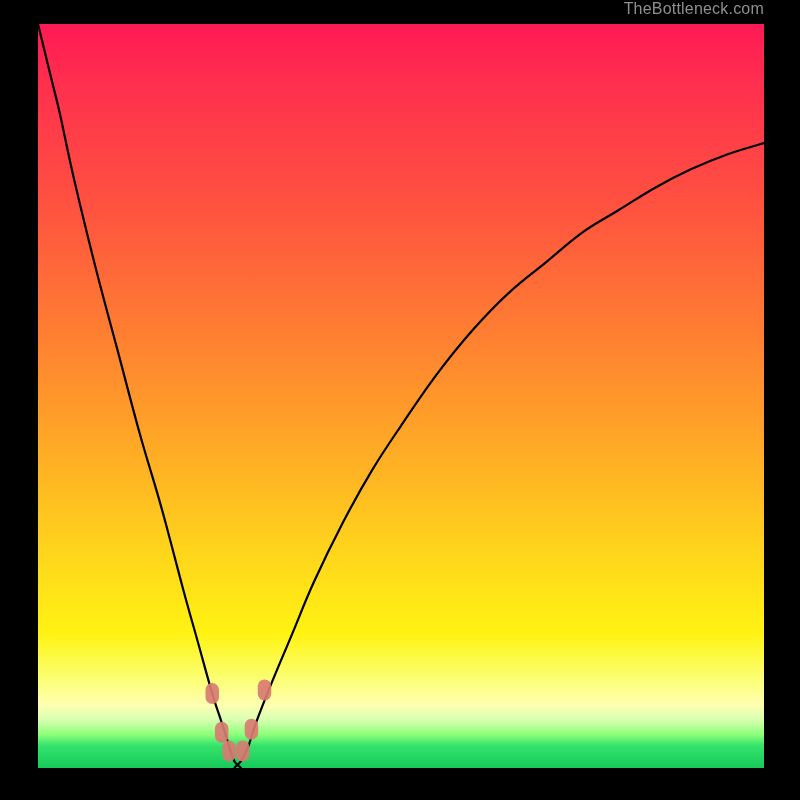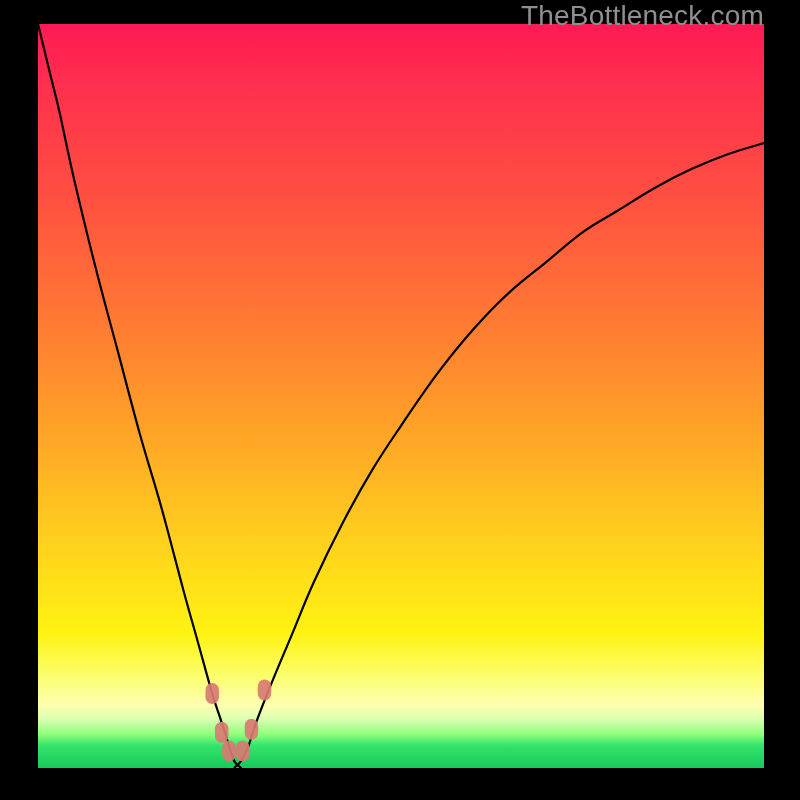--- a/index.html
+++ b/index.html
@@ -53,21 +53,21 @@
     width: 100%;
     height: 100%;
     display: block;
   }
   .watermark {
     position: absolute;
     top: 0px;
     right: 36px;
     color: #8f8f8f;
     font-family: Arial, Helvetica, sans-serif;
-    font-size: 28px;
+    font-size: 16px;
     letter-spacing: 0.2px;
     user-select: none;
   }
 </style>
 </head>
 <body>
 
 <div class="frame">
   <div class="plot-area">
     <div class="gradient-bg"></div>

